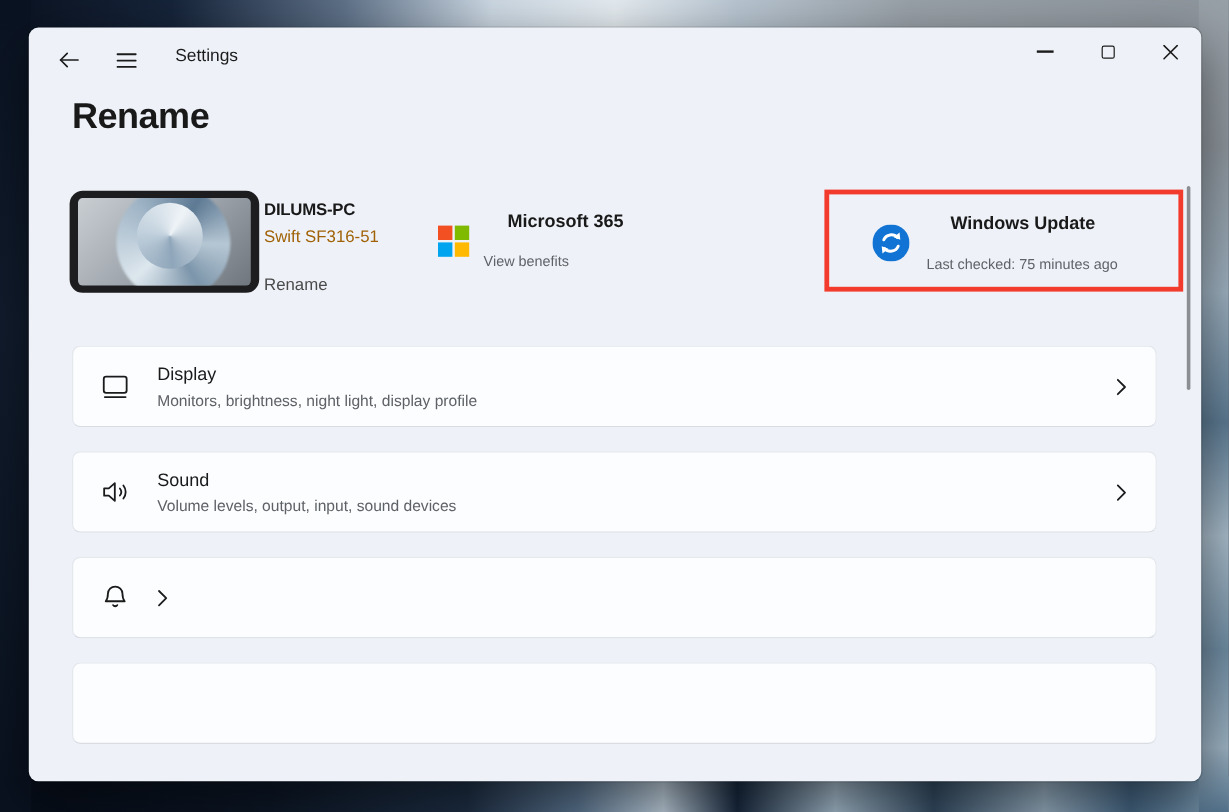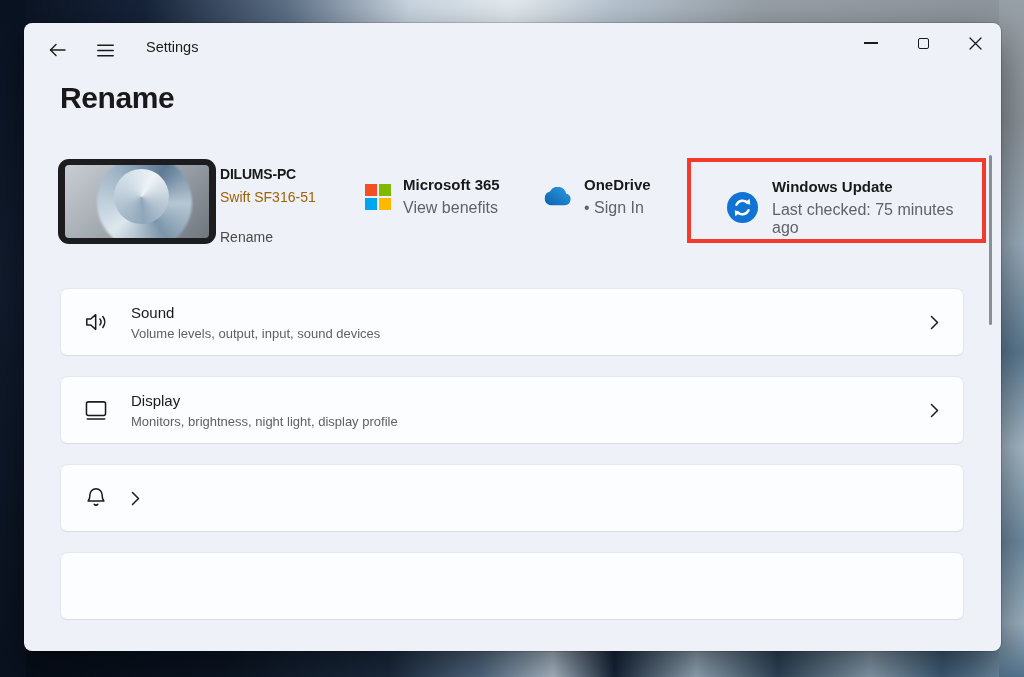--- a/index.html
+++ b/index.html
@@ -48,22 +48,22 @@
   .device-thumb .bloom2 { position:absolute; left:34%; top:6%; width:55px; height:55px; border-radius:50%;
     background:conic-gradient(from 30deg,#eef3f7,#8fa6ba 40%,#c3d2de 70%,#eef3f7 100%); filter:blur(.5px); }
 
   .device-text { position:absolute; left:196px; top:143px; }
   .device-name { font-size:14px; font-weight:700; color:#191919; letter-spacing:-.2px; }
   .device-model { font-size:14px; color:#a16207; margin-top:7px; }
   .device-rename { font-size:14px; color:#4a4a4a; margin-top:24px; cursor:pointer; }
 
   
   .quick { position:absolute; display:flex; align-items:center; gap:12px; }
-  .q-title { font-size:15px; font-weight:700; color:#191919; }
-  .q-sub { font-size:16px; color:#5f6368; margin-top:6px; }
+  .q-title { font-size:15px; font-weight:700; color:#191919;margin-left:20px; }
+  .q-sub { font-size:12px; color:#5f6368; margin-top:18px; }
   .ms365 { left:341px; top:153px; }
   .onedrive { left:518px; top:153px; }
   .ms-logo { width:26px; height:26px; display:grid; grid-template-columns:12px 12px; grid-template-rows:12px 12px; gap:2px; }
   .ms-logo i { display:block; }
 
   .highlight-box { position:absolute; left:663px; top:135px; width:299px; height:85px;
     border:4px solid #f23b2c; background:#eef2f8; }
   .wu { position:absolute; left:36px; top:16px; display:flex; align-items:center; gap:14px; }
 
   
@@ -147,37 +147,20 @@
           <i style="background:#7fba00"></i>
           <i style="background:#00a4ef"></i>
           <i style="background:#ffb900"></i>
       </div>
       <div>
         <div class="q-title">Microsoft 365</div>
         <div class="q-sub">View benefits</div>
       </div>
     </div>
 
-    <div class="quick onedrive">
-      <span>
-        <svg width="30" height="19" viewBox="0 0 30 19">
-          <defs>
-              <linearGradient id="od" x1="0" y1="1" x2="1" y2="0">
-            <stop offset="0" stop-color="#0a62ab"></stop>
-                <stop offset="1" stop-color="#2e9be5"></stop>
-          </linearGradient>
-            </defs>
-          <path d="M8.2 18.2h14.6a6 6 0 0 0 1.3-11.8A8.6 8.6 0 0 0 8 4.6a7 7 0 0 0 .2 13.6Z" fill="url(#od)"></path>
-        </svg>
-      </span>
-      <div>
-        <div class="q-title">OneDrive</div>
-        <div class="q-sub">• Sign In</div>
-      </div>
-    </div>
 
     <div class="highlight-box">
       <div class="quick wu">
         <span>
           <svg width="31" height="31" viewBox="0 0 30 30">
             <circle cx="15" cy="15" r="15" fill="#1173d4"></circle>
             <g stroke="#fff" stroke-width="2.4" fill="none" stroke-linecap="round">
               <path d="M9.2 12.4 A6.6 6.6 0 0 1 20.2 10.6"></path>
               <path d="M20.8 17.6 A6.6 6.6 0 0 1 9.8 19.4"></path>
             </g>
@@ -191,47 +174,47 @@
           <div class="q-title">Windows Update</div>
           <div class="q-sub">Last checked: 75 minutes ago</div>
         </div>
       </div>
     </div>
 
     <div class="rows">
 
       <div class="row">
         <span class="r-icon">
+          <svg width="26" height="26" viewBox="0 0 24 24" fill="none" stroke="#1b1b1b" stroke-width="1.4" stroke-linecap="round">
+            <rect x="3.2" y="4.5" width="17.6" height="12.5" rx="1.8"></rect>
+            <path d="M4 20.2h16"></path>
+          </svg>
+        </span>
+        <div class="r-text">
+          <div class="r-title">Display</div>
+          <div class="r-sub">Monitors, brightness, night light, display profile</div>
+        </div>
+        <span class="chev">
+          <svg width="9" height="15" viewBox="0 0 9 15" fill="none" stroke="#1b1b1b" stroke-width="1.5" stroke-linecap="round" stroke-linejoin="round">
+              <path d="M1.5 1.5 7.5 7.5 1.5 13.5"></path>
+            </svg>
+        </span>
+      </div>
+
+      <div class="row">
+        <span class="r-icon">
           <svg width="26" height="26" viewBox="0 0 24 24" fill="none" stroke="#1b1b1b" stroke-width="1.4" stroke-linecap="round" stroke-linejoin="round">
             <path d="M3.5 9.2v5.6h3.6l4.6 4V5.2l-4.6 4H3.5z"></path>
             <path d="M15.6 9.3a4.2 4.2 0 0 1 0 5.4"></path>
             <path d="M18.3 7a8 8 0 0 1 0 10"></path>
           </svg>
         </span>
         <div class="r-text">
           <div class="r-title">Sound</div>
           <div class="r-sub">Volume levels, output, input, sound devices</div>
-        </div>
-        <span class="chev">
-          <svg width="9" height="15" viewBox="0 0 9 15" fill="none" stroke="#1b1b1b" stroke-width="1.5" stroke-linecap="round" stroke-linejoin="round">
-              <path d="M1.5 1.5 7.5 7.5 1.5 13.5"></path>
-            </svg>
-        </span>
-      </div>
-
-      <div class="row">
-        <span class="r-icon">
-          <svg width="26" height="26" viewBox="0 0 24 24" fill="none" stroke="#1b1b1b" stroke-width="1.4" stroke-linecap="round">
-            <rect x="3.2" y="4.5" width="17.6" height="12.5" rx="1.8"></rect>
-            <path d="M4 20.2h16"></path>
-          </svg>
-        </span>
-        <div class="r-text">
-          <div class="r-title">Display</div>
-          <div class="r-sub">Monitors, brightness, night light, display profile</div>
         </div>
         <span class="chev">
           <svg width="9" height="15" viewBox="0 0 9 15" fill="none" stroke="#1b1b1b" stroke-width="1.5" stroke-linecap="round" stroke-linejoin="round">
               <path d="M1.5 1.5 7.5 7.5 1.5 13.5"></path>
             </svg>
         </span>
       </div>
 
       <div class="row">
         <span class="r-icon">

